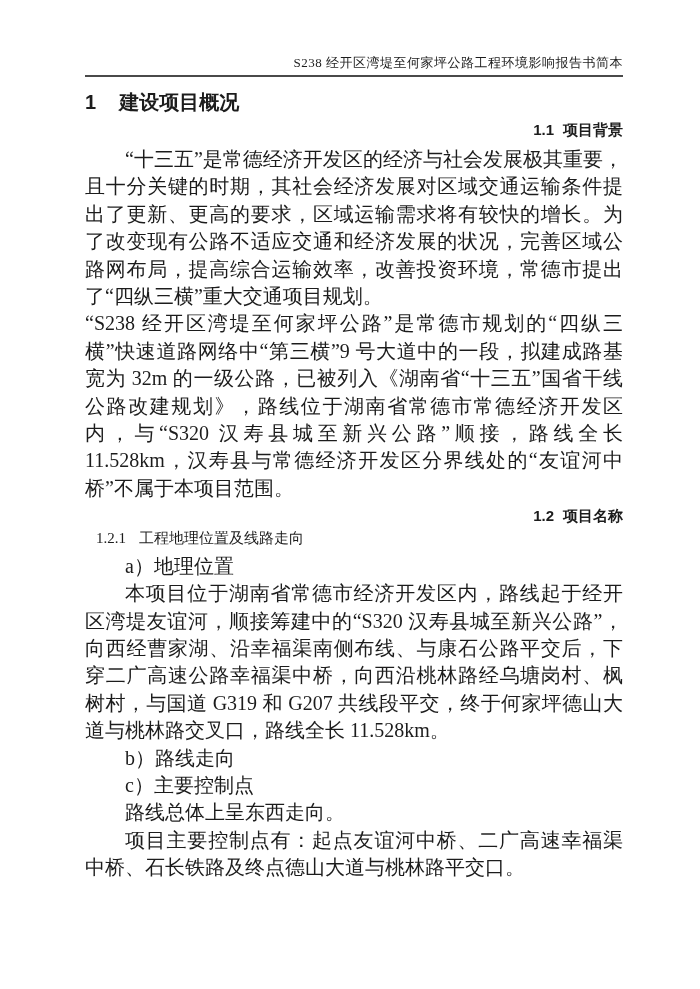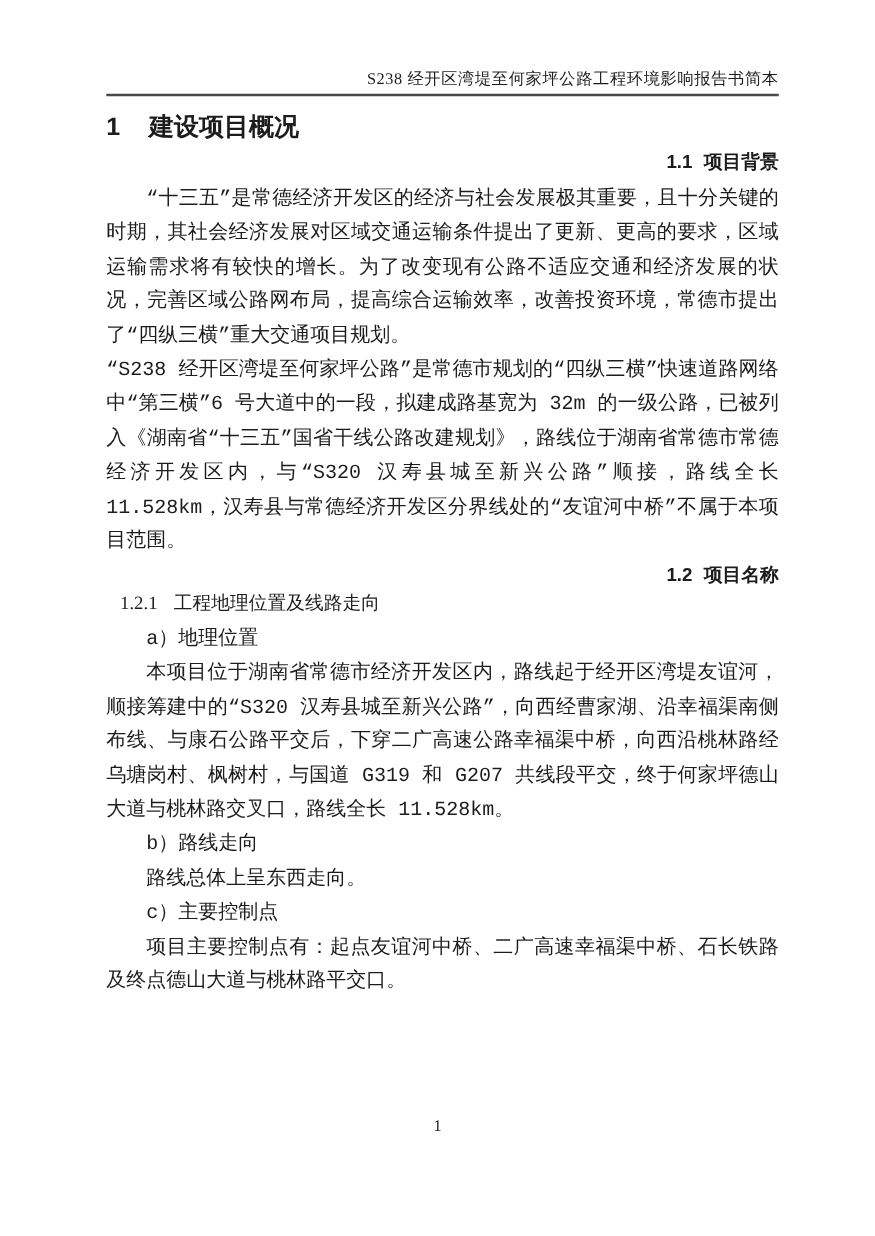--- a/index.html
+++ b/index.html
@@ -53,25 +53,24 @@
     font-weight: normal;
     font-size: 15px;
     line-height: 27.4px;
   }
   .num-wide   { display: inline-block; margin-right: 23px; }
   .num-mid    { display: inline-block; margin-right: 9px; }
   .num-narrow { display: inline-block; margin-right: 13px; margin-left: 11px; }
   
   .para {
     margin: 0;
-    font-size: 16px;
+    font-size: 20px;
     line-height: 27.4px;
     text-align: justify;
     text-justify: inter-ideograph;
-    font-family: Liberation Mono, monospace;
   }
   .para.first-after-heading { margin-top: 7px; }
   .info-lines { margin-top: 4px; }
   .indent { text-indent: 2em; }
   .no-justify { text-align: left; }
   
   .pg-footer {
     margin-top: 94px;
     width: 100%;
     text-align: center;
@@ -89,36 +88,36 @@
       <span>S238 经开区湾堤至何家坪公路工程环境影响报告书简本</span>
     </div>
     <div class="header-rule"></div>
 
     <h1 class="h-chapter"><span class="num-wide">1</span><span>建设项目概况</span></h1>
 
     <h2 class="h-section"><span class="num-mid">1.1</span><span>项目背景</span></h2>
 
     <p class="para indent first-after-heading">“十三五”是常德经济开发区的经济与社会发展极其重要，且十分关键的时期，其社会经济发展对区域交通运输条件提出了更新、更高的要求，区域运输需求将有较快的增长。为了改变现有公路不适应交通和经济发展的状况，完善区域公路网布局，提高综合运输效率，改善投资环境，常德市提出了“四纵三横”重大交通项目规划。</p>
 
-    <p class="para">“S238 经开区湾堤至何家坪公路”是常德市规划的“四纵三横”快速道路网络中“第三横”6 号大道中的一段，拟建成路基宽为 32m 的一级公路，已被列入《湖南省“十三五”国省干线公路改建规划》，路线位于湖南省常德市常德经济开发区内，与“S320 汉寿县城至新兴公路”顺接，路线全长 11.528km，汉寿县与常德经济开发区分界线处的“友谊河中桥”不属于本项目范围。</p>
+    <p class="para">“S238 经开区湾堤至何家坪公路”是常德市规划的“四纵三横”快速道路网络中“第三横”9 号大道中的一段，拟建成路基宽为 32m 的一级公路，已被列入《湖南省“十三五”国省干线公路改建规划》，路线位于湖南省常德市常德经济开发区内，与“S320 汉寿县城至新兴公路”顺接，路线全长 11.528km，汉寿县与常德经济开发区分界线处的“友谊河中桥”不属于本项目范围。</p>
 
     <h2 class="h-section second"><span class="num-mid">1.2</span><span>项目名称</span></h2>
 
 
     <h3 class="h-sub"><span class="num-narrow">1.2.1</span><span>工程地理位置及线路走向</span></h3>
 
     <p class="para indent no-justify">a）地理位置</p>
 
     <p class="para indent">本项目位于湖南省常德市经济开发区内，路线起于经开区湾堤友谊河，顺接筹建中的“S320 汉寿县城至新兴公路”，向西经曹家湖、沿幸福渠南侧布线、与康石公路平交后，下穿二广高速公路幸福渠中桥，向西沿桃林路经乌塘岗村、枫树村，与国道 G319 和 G207 共线段平交，终于何家坪德山大道与桃林路交叉口，路线全长 11.528km。</p>
 
     <p class="para indent no-justify">b）路线走向</p>
 
+    <p class="para indent no-justify">c）主要控制点</p>
+
     <p class="para indent no-justify">路线总体上呈东西走向。</p>
-
-    <p class="para indent no-justify">c）主要控制点</p>
 
     <p class="para indent">项目主要控制点有：起点友谊河中桥、二广高速幸福渠中桥、石长铁路及终点德山大道与桃林路平交口。</p>
 
   </div>
 
   <div class="pg-footer">
     <span>1</span>
   </div>
 </div>
 

